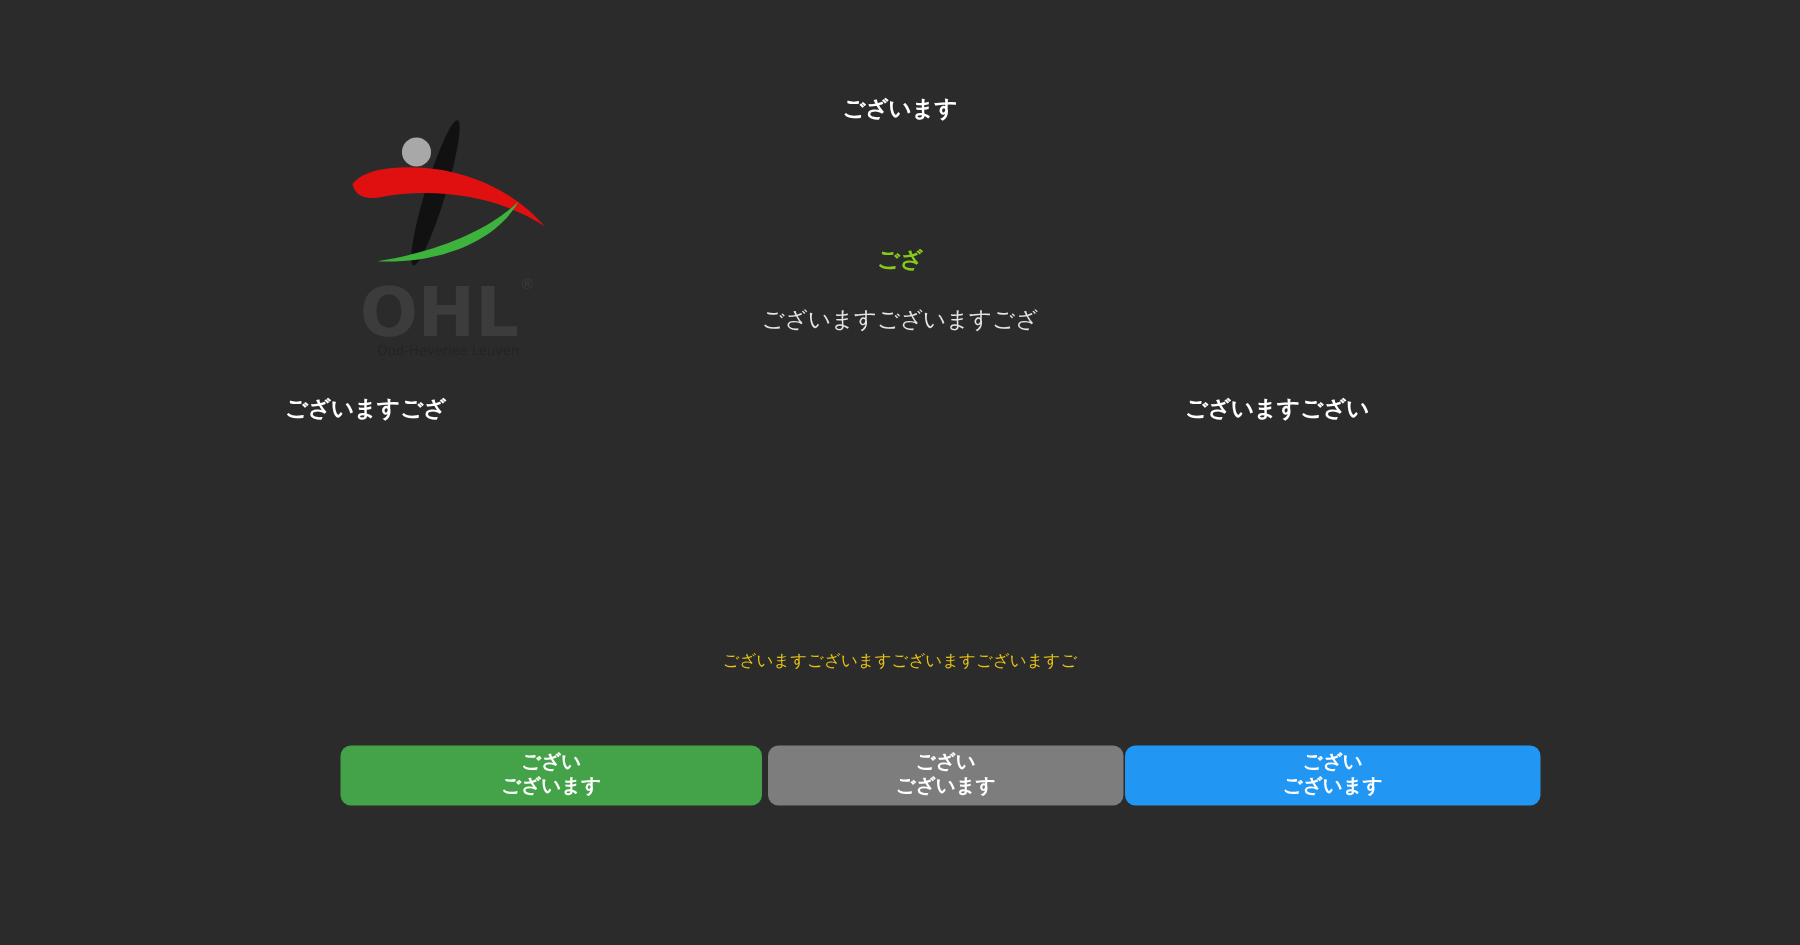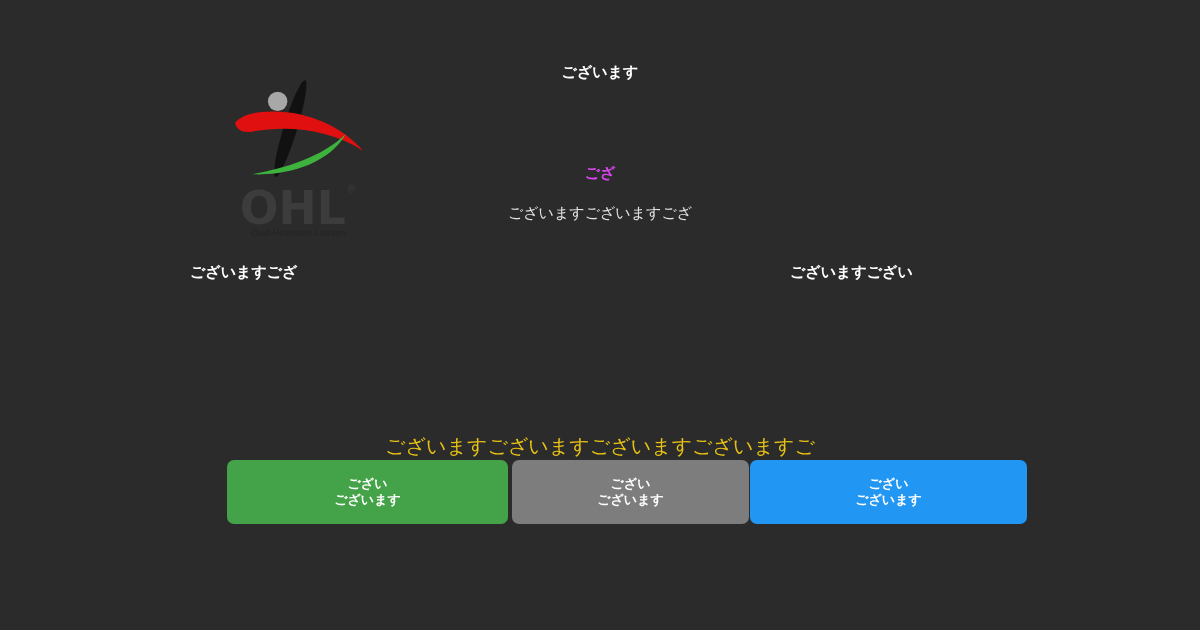--- a/index.html
+++ b/index.html
@@ -17,21 +17,21 @@
   .page-title {
     top: 63px;
     font-size: 15px;
     font-weight: bold;
     color: #ffffff;
   }
   .vs-label {
     top: 164px;
     font-size: 15px;
     font-weight: bold;
-    color: #d946ef;
+    color: #84cc16;
   }
   .league-link {
     top: 204px;
     font-size: 15px;
     color: #e5e5e5;
     cursor: pointer;
   }
   .team-name {
     top: 263px;
     font-size: 15px;
@@ -44,28 +44,28 @@
 
   .logo-wrap {
     left: 232px;
     top: 78px;
     width: 136px;
     height: 172px;
   }
 
   .notice {
     top: 433px;
-    font-size: 20px;
+    font-size: 11px;
     color: #e8c214;
   }
 
   .btn {
     position: absolute;
-    top: 460px;
-    height: 64px;
+    top: 497px;
+    height: 40px;
     border: none;
     border-radius: 7px;
     color: #ffffff;
     font-family: "DejaVu Sans", "Liberation Sans", sans-serif;
     font-size: 13px;
     font-weight: bold;
     line-height: 16px;
     text-align: center;
     cursor: pointer;
     display: flex;

